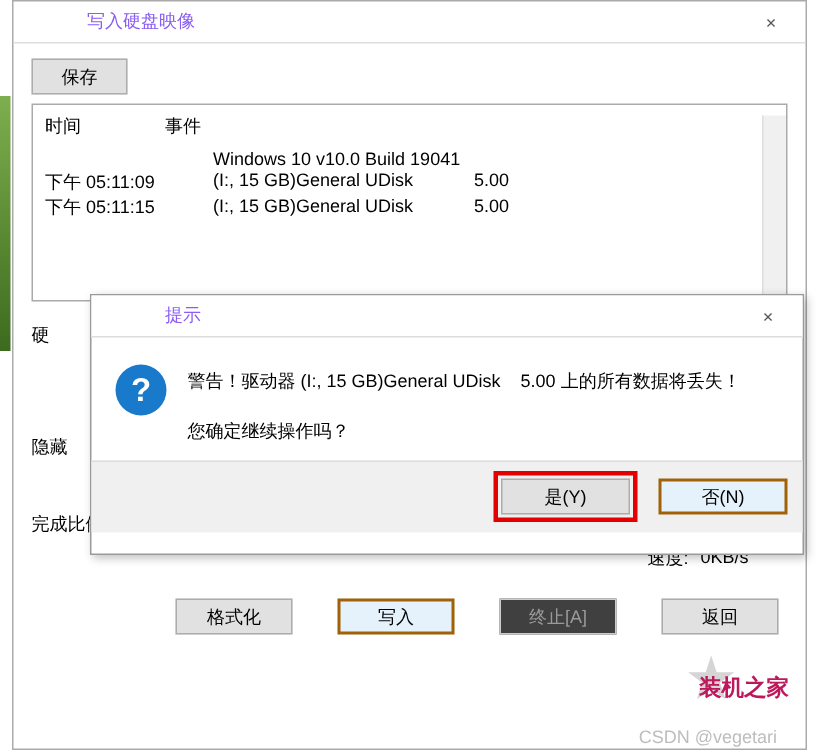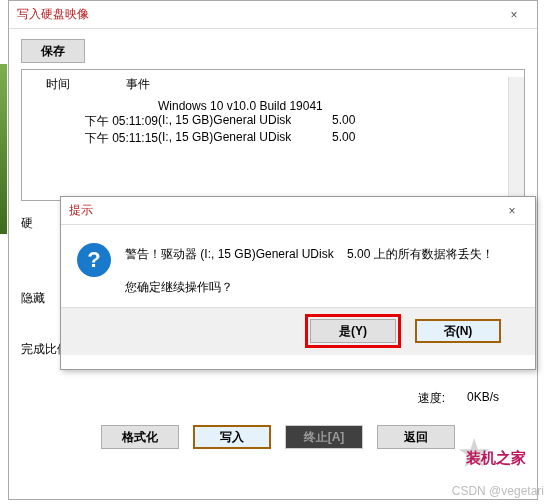--- a/index.html
+++ b/index.html
@@ -1,49 +1,49 @@
 <!DOCTYPE html>
 <html><head>
 <meta charset="utf-8">
 <style>
 *{box-sizing:border-box;margin:0;padding:0;font-family:"Microsoft YaHei","SimSun",sans-serif;font-size:12px;}
 body{background:#fff;width:544px;height:504px;position:relative;overflow:hidden;}
 .win{position:absolute;left:8px;top:0;width:530px;height:500px;background:#fff;border:1px solid #aaa;}
 .titlebar{height:28px;display:flex;align-items:center;padding:0 8px;border-bottom:1px solid #ddd;}
-.titlebar .title{flex:1;color:#b91c1c;}
+.titlebar .title{flex:1;color:#8b5cf6;margin-left:41px;}
 .close-x{width:30px;text-align:center;color:#555;cursor:pointer;}
 .inner{padding:10px 12px;}
 .msg-row{display:flex;align-items:center;margin-bottom:6px;}
 .msg-row .lbl{flex:1;color:#333;}
-.btn{min-width:64px;height:24px;background:#e1e1e1;border:1px solid #adadad;display:inline-flex;align-items:center;justify-content:center;cursor:pointer;padding:0 12px;font-weight:bold;}
+.btn{min-width:64px;height:24px;background:#e1e1e1;border:1px solid #adadad;display:inline-flex;align-items:center;justify-content:center;cursor:pointer;padding:0 12px;}
 .btn.primary{border:2px solid #a16207;background:#e5f1fb;}
-.logarea{border:1px solid #aaa;height:132px;background:#fff;padding:6px 24px;font-family:"SimSun",monospace;}
+.logarea{border:1px solid #aaa;height:132px;background:#fff;padding:6px 8px;font-family:"SimSun",monospace;}
 .logarea .hdr{display:flex;gap:56px;margin-bottom:6px;}
 .logarea .row{display:flex;}
-.logarea .col-time{width:112px;text-align:right;}
+.logarea .col-time{width:112px;}
 .logarea .col-ev{flex:1;}
 .logarea .val{display:inline-block;width:38px;text-align:right;margin-left:26px;}
 .fld{display:flex;align-items:center;margin-top:14px;}
 .fld .flbl{width:30px;}
 .scrolly{position:absolute;right:13px;top:76px;width:16px;height:124px;background:#f0f0f0;border-left:1px solid #ddd;}
 .prog-row{display:flex;align-items:center;margin-top:130px;gap:8px;}
 .prog-row .seg{flex:1;display:flex;justify-content:flex-end;}
-.speed-row{display:flex;justify-content:flex-end;margin-top:32px;gap:22px;padding-right:26px;}
+.speed-row{display:flex;justify-content:flex-end;margin-top:6px;gap:8px;padding-right:26px;}
 .btns-row{display:flex;gap:14px;margin-top:18px;padding-left:80px;}
-.btns-row .btn{min-width:78px;}
+.btns-row .btn{min-width:78px;margin-left:16px;}
 .btn.disabled{color:#9a9a9a;border-color:#ccc;background:#404040;}
 
 .dlg{position:absolute;left:60px;top:196px;width:476px;height:174px;background:#fff;border:1px solid #9a9a9a;box-shadow:2px 2px 6px rgba(0,0,0,.25);}
 .dlg .titlebar{background:#fff;}
 .dlg-body{display:flex;padding:18px 16px 8px 16px;gap:14px;}
 .qmark{width:34px;height:34px;border-radius:50%;background:#1979ca;color:#fff;display:flex;align-items:center;justify-content:center;font-size:22px;font-weight:bold;}
 .dlg-text{flex:1;line-height:1.9;}
-.dlg-foot{background:#f0f0f0;height:48px;display:flex;align-items:center;justify-content:flex-end;gap:14px;padding-right:34px;border-top:1px solid #ddd;}
+.dlg-foot{background:#f0f0f0;height:48px;display:flex;align-items:center;justify-content:flex-end;gap:14px;padding-right:10px;border-top:1px solid #ddd;}
 .redbox{border:3px solid #e40000;padding:2px;}
-.wm{position:absolute;right:0;bottom:6px;color:#bdbdbd;font-size:12px;}
+.wm{position:absolute;right:26px;bottom:6px;color:#bdbdbd;font-size:12px;}
 .star{position:absolute;right:52px;bottom:28px;color:#d5d5d5;font-size:40px;}
 .brand{position:absolute;right:18px;bottom:36px;color:#be185d;font-size:15px;font-weight:bold;}
 .green{position:absolute;left:0;top:64px;width:7px;height:170px;background:linear-gradient(#7fae4f,#3c6b1e);}
 </style>
 </head>
 <body>
 
 <div class="green"></div>
 
 <div class="win">

